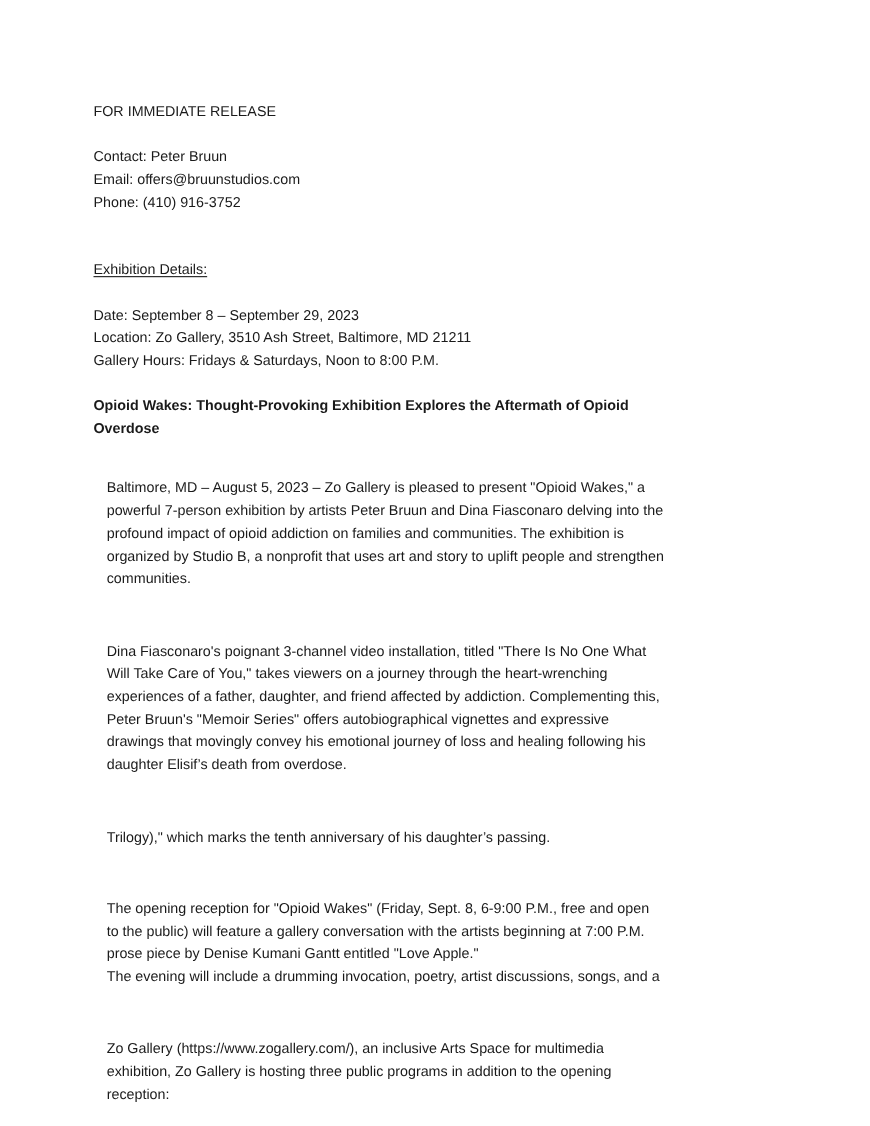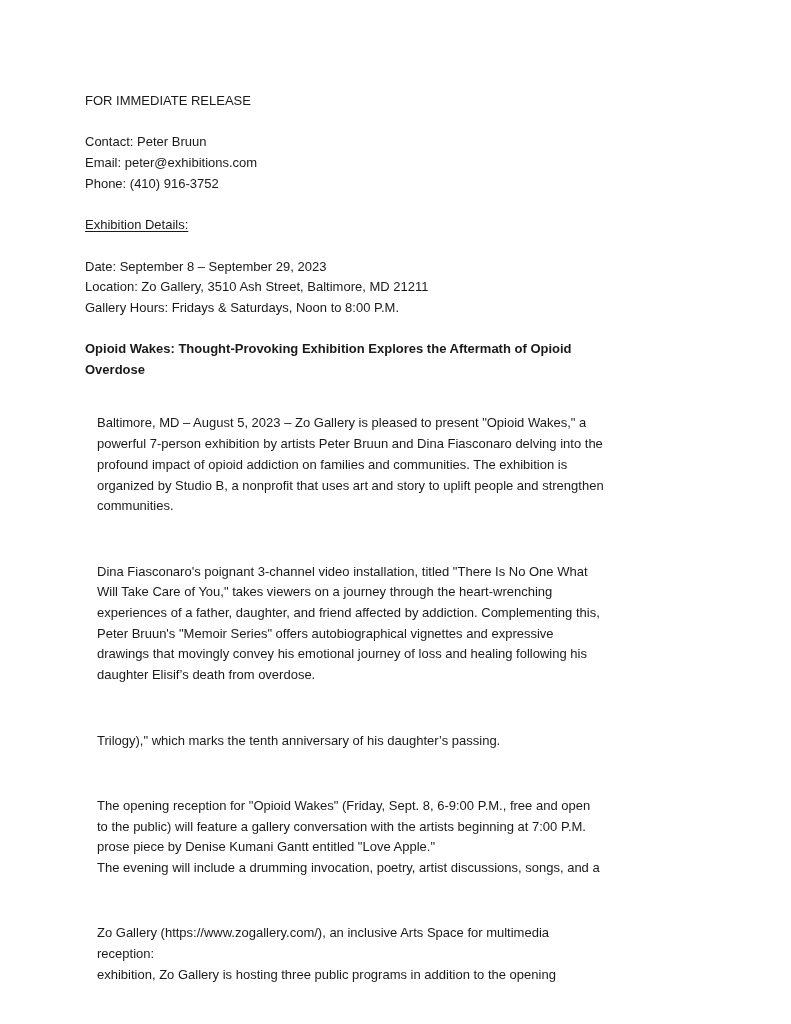--- a/index.html
+++ b/index.html
@@ -26,39 +26,40 @@
     .line {
       display: block;
       white-space: nowrap;
     }
     .gap {
       height: 20.7px;
     }
     .underline {
       text-decoration: underline;
       text-underline-offset: 2px;
+      margin-top: 20px;
     }
     .heading {
       font-weight: bold;
     }
     p {
       margin: 12px;
     }
   </style>
 </head>
 <body>
 
 <div class="page">
 
   <span class="line">FOR IMMEDIATE RELEASE</span>
   <div class="gap"></div>
 
   <div>
     <span class="line">Contact: Peter Bruun</span>
-    <span class="line">Email: peter@exhibitions.com</span>
+    <span class="line">Email: offers@bruunstudios.com</span>
     <span class="line">Phone: (410) 916-3752</span>
   </div>
   <div class="gap"></div>
 
   <span class="line underline">Exhibition Details:</span>
   <div class="gap"></div>
 
   <div>
     <span class="line">Date: September 8 – September 29, 2023</span>
     <span class="line">Location: Zo Gallery, 3510 Ash Street, Baltimore, MD 21211</span>
@@ -99,17 +100,17 @@
   <p>
     <span class="line">The opening reception for "Opioid Wakes" (Friday, Sept. 8, 6-9:00 P.M., free and open</span>
     <span class="line">to the public) will feature a gallery conversation with the artists beginning at 7:00 P.M.</span>
     <span class="line">prose piece by Denise Kumani Gantt entitled "Love Apple."</span>
     <span class="line">The evening will include a drumming invocation, poetry, artist discussions, songs, and a</span>
   </p>
   <div class="gap"></div>
 
   <p>
     <span class="line">Zo Gallery (https://www.zogallery.com/), an inclusive Arts Space for multimedia</span>
+    <span class="line">exhibition, Zo Gallery is hosting three public programs in addition to the opening</span>
     <span class="line">reception:</span>
-    <span class="line">exhibition, Zo Gallery is hosting three public programs in addition to the opening</span>
   </p>
 
 </div>
 
 </body></html>

